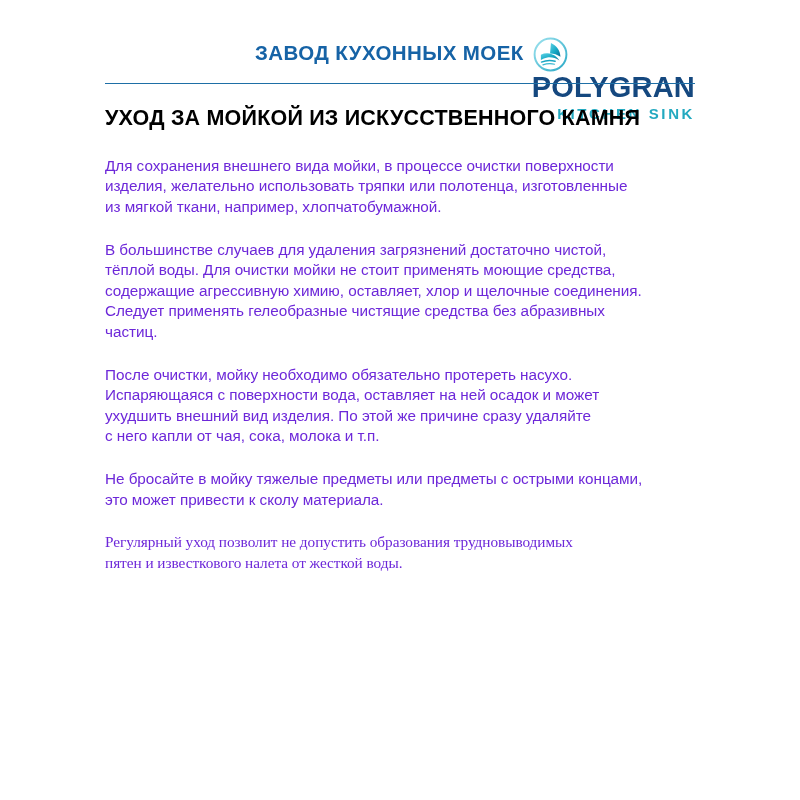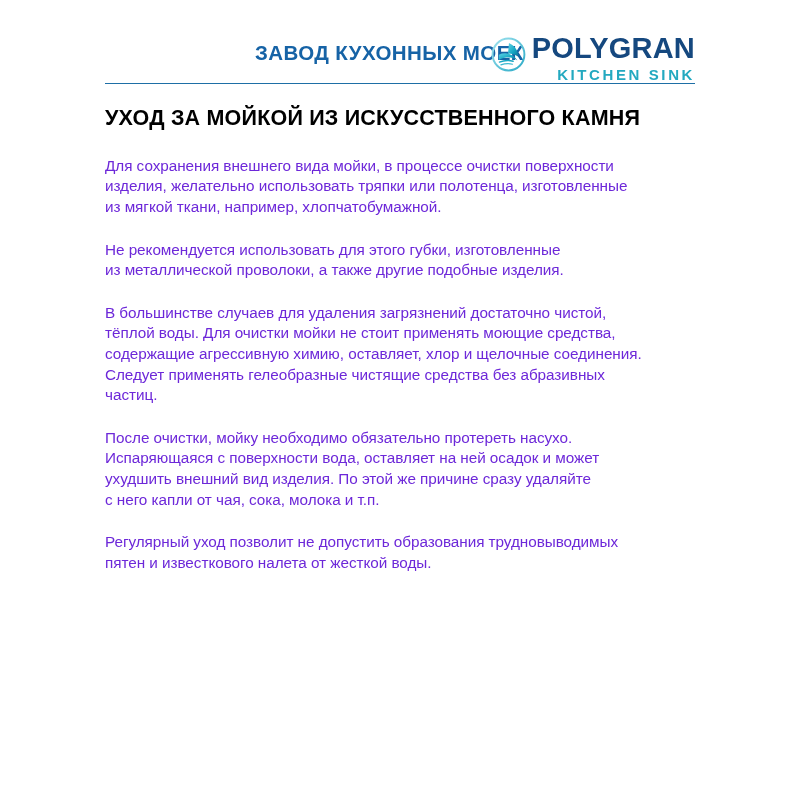--- a/index.html
+++ b/index.html
@@ -44,20 +44,21 @@
     white-space: nowrap;
   }
 
   .brand {
     position: absolute;
     right: 0px;
     top: 0px;
     height: 48px;
     display: flex;
     align-items: flex-start;
+    flex-direction: column;
   }
 
   .brand-emblem {
     width: 37px;
     height: 37px;
     margin-top: 2px;
     margin-right: 5px;
     flex: 0 0 auto;
   }
 
@@ -118,20 +119,21 @@
     font-weight: normal;
     color: #6d28d9;
     line-height: 20.6px;
     margin: 0 0 22px 0;
     white-space: pre-line;
     letter-spacing: -0.05px;
   }
 
   .para:last-child {
     margin-bottom: 0;
+    font-family: Liberation Serif, serif;
   }
 </style>
 </head>
 <body>
 
 <div class="page">
 
   <div class="header">
 
     <div class="header-title">ЗАВОД КУХОННЫХ МОЕК</div>
@@ -168,29 +170,29 @@
 
   <div class="divider"></div>
 
   <div class="content">
 
     <h1 class="doc-heading">УХОД ЗА МОЙКОЙ ИЗ ИСКУССТВЕННОГО КАМНЯ</h1>
 
     <p class="para">Для сохранения внешнего вида мойки, в процессе очистки поверхности
 изделия, желательно использовать тряпки или полотенца, изготовленные
 из мягкой ткани, например, хлопчатобумажной.</p>
-    <p class="para">Не рекомендуется использовать для этого губки, изготовленные
-из металлической проволоки, а также другие подобные изделия.</p>
     <p class="para">В большинстве случаев для удаления загрязнений достаточно чистой,
 тёплой воды. Для очистки мойки не стоит применять моющие средства,
 содержащие агрессивную химию, оставляет, хлор и щелочные соединения.
 Следует применять гелеобразные чистящие средства без абразивных
 частиц.</p>
     <p class="para">После очистки, мойку необходимо обязательно протереть насухо.
 Испаряющаяся с поверхности вода, оставляет на ней осадок и может
 ухудшить внешний вид изделия. По этой же причине сразу удаляйте
 с него капли от чая, сока, молока и т.п.</p>
+    <p class="para">Не бросайте в мойку тяжелые предметы или предметы с острыми концами,
+это может привести к сколу материала.</p>
     <p class="para">Регулярный уход позволит не допустить образования трудновыводимых
 пятен и известкового налета от жесткой воды.</p>
 
   </div>
 
 </div>
 
 </body></html>

